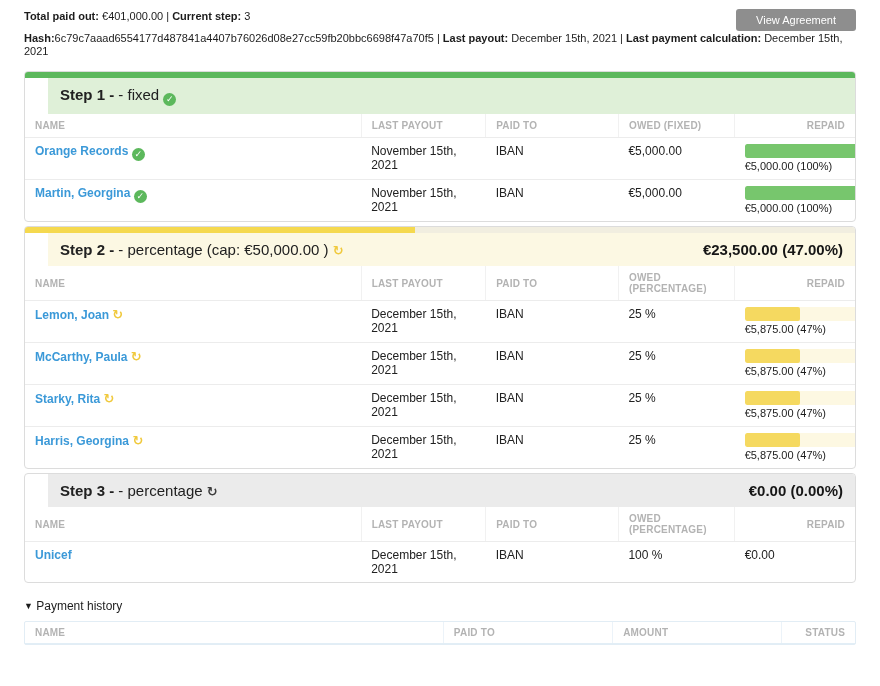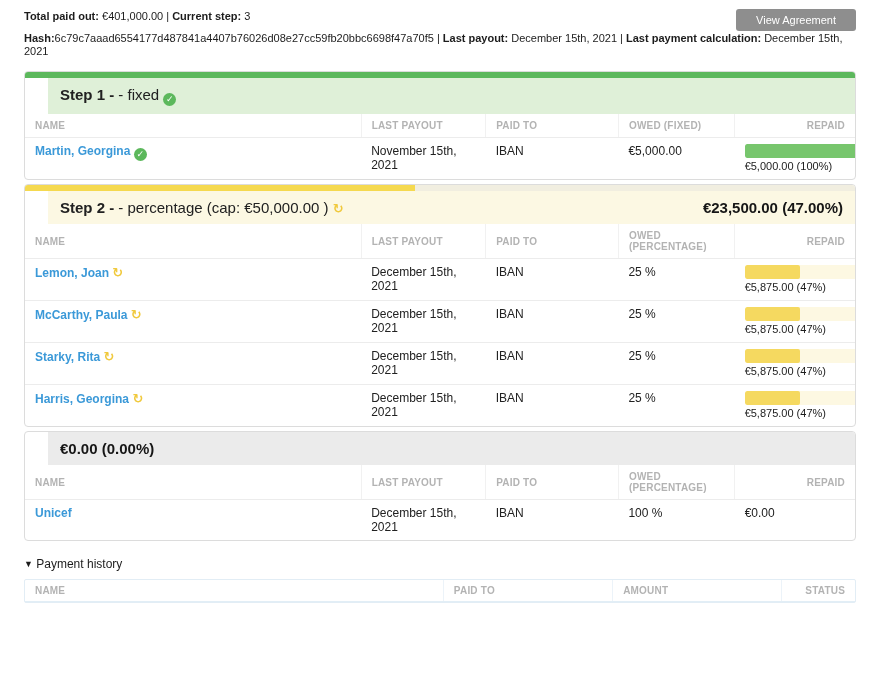--- a/index.html
+++ b/index.html
@@ -89,20 +89,29 @@
             <tr>
           <th>NAME</th>
           <th>LAST PAYOUT</th>
           <th>PAID TO</th>
           <th>OWED (FIXED)</th>
           <th>REPAID</th>
         </tr>
           </thead>
         <tbody>
             <tr>
+              <td><a class="lnk">Orange Records</a> <span class="ic-check">✓</span></td>
+              <td>November 15th, 2021</td>
+              <td>IBAN</td>
+              <td>€5,000.00</td>
+              <td class="repaid"><div class="bar-wrap"><div class="bar green">
+                    <div class="fill" style="width:100%"></div>
+                  </div><div class="bar-label">€5,000.00 (100%)</div></div></td>
+            </tr>
+            <tr>
               <td><a class="lnk">Martin, Georgina</a> <span class="ic-check">✓</span></td>
               <td>November 15th, 2021</td>
               <td>IBAN</td>
               <td>€5,000.00</td>
               <td class="repaid"><div class="bar-wrap"><div class="bar green">
                     <div class="fill" style="width:100%"></div>
                   </div><div class="bar-label">€5,000.00 (100%)</div></div></td>
             </tr>
           </tbody>
       </table>
@@ -173,20 +182,25 @@
               <td class="repaid"><div class="bar-wrap"><div class="bar yellow">
                     <div class="fill" style="width:47%"></div>
                   </div><div class="bar-label">€5,875.00 (47%)</div></div></td>
             </tr>
           </tbody>
       </table>
     </section>
 
     <section class="card theme-gray">
       <div class="card-header">
+        <div class="card-title">
+          <b>Step 3 -</b>
+          <span>- percentage</span>
+          <span class="ic-refresh dark">↻</span>
+        </div>
         <div class="card-total">€0.00 (0.00%)</div>
       </div>
       <table class="step-table">
         <colgroup>
             <col style="width:40.5%">
             <col style="width:15%">
             <col style="width:16%">
             <col style="width:14%">
             <col style="width:14.5%">
           </colgroup>

